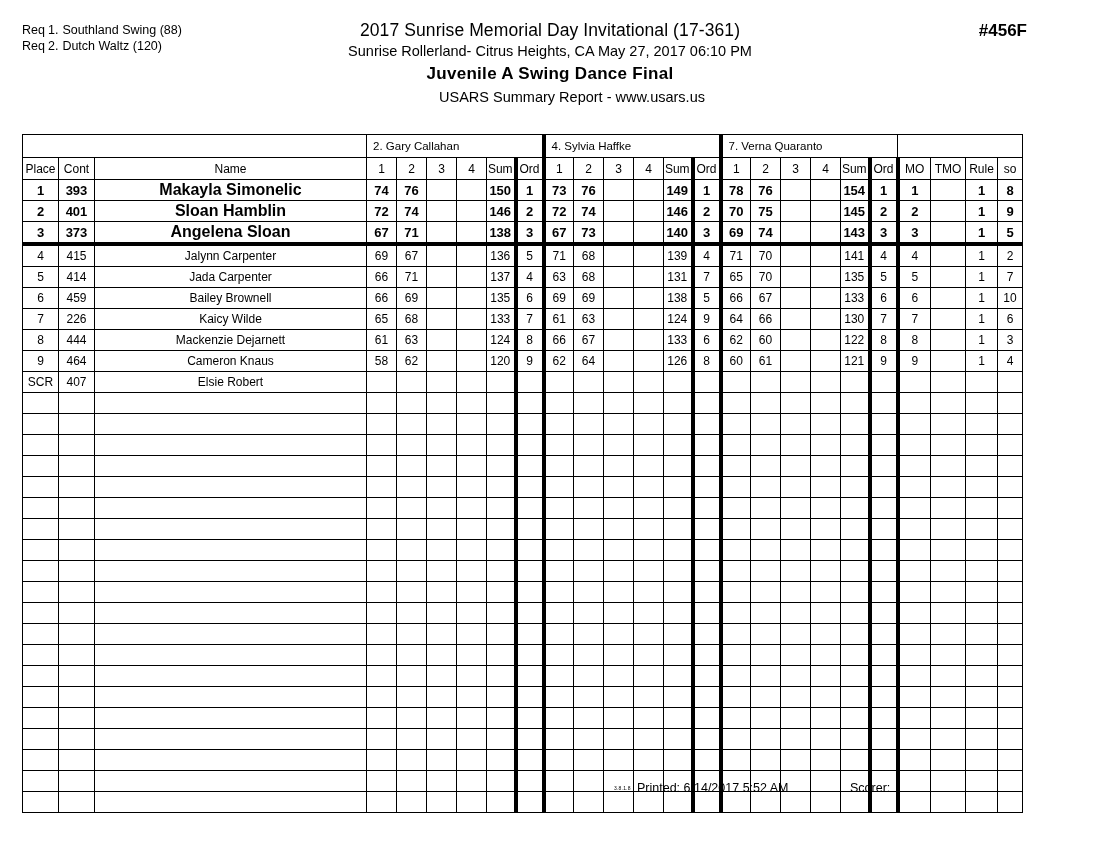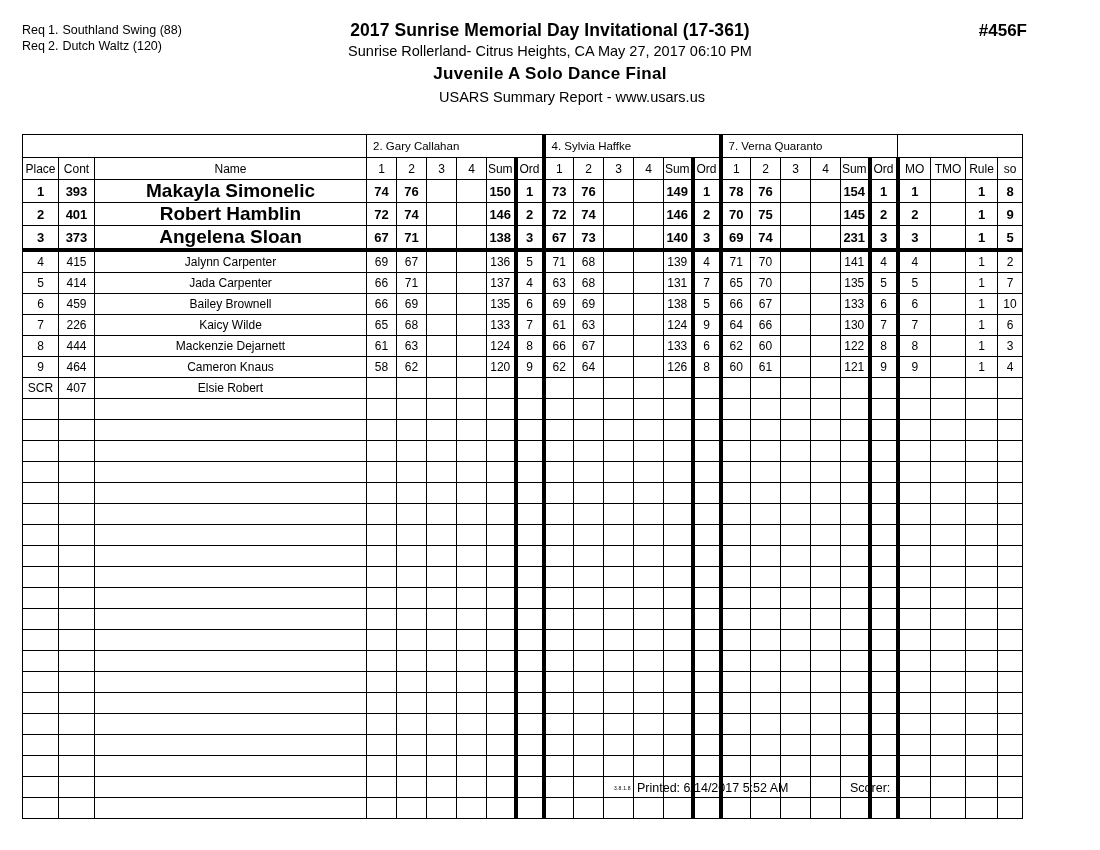--- a/index.html
+++ b/index.html
@@ -37,21 +37,21 @@
 
   .title-block {
     position: absolute;
     left: 0;
     top: 20px;
     width: 1100px;
     text-align: center;
   }
   .title-main {
     font-size: 17.5px;
-    font-weight: bold;
+    font-weight: normal;
     letter-spacing: 0.1px;
     line-height: 21px;
     text-align: center;
   }
   .title-venue {
     font-size: 14.5px;
     line-height: 20px;
   }
   .title-event {
     font-size: 17px;
@@ -115,21 +115,21 @@
     text-align: left;
     padding-left: 6px;
   }
 
   
   .sep-l { border-left-width: 4px !important; }
   .sep-r { border-right-width: 4px !important; }
 
   
   tr.medal td { font-weight: bold; font-size: 13px; }
-  tr.medal td.c-name { font-size: 19px; }
+  tr.medal td.c-name { font-size: 16px; }
   tr.medal-last td { border-bottom: 4px solid #000 !important; }
 
   
   td.c-ord { font-weight: bold; }
 
   
   table.grid { border: 1px solid #000; }
 
   
   .footer {
@@ -168,21 +168,21 @@
       <span class="req-lbl">Req</span><span class="req-num">1.</span><span>Southland Swing (88)</span>
     </span>
     <span class="req-line">
       <span class="req-lbl">Req</span><span class="req-num">2.</span><span>Dutch Waltz (120)</span>
     </span>
   </div>
 
   <div class="title-block">
     <div class="title-main">2017 Sunrise Memorial Day Invitational (17-361)</div>
     <div class="title-venue">Sunrise Rollerland- Citrus Heights, CA  May 27, 2017  06:10 PM</div>
-    <div class="title-event">Juvenile A Solo Dance Final</div>
+    <div class="title-event">Juvenile A Swing Dance Final</div>
     <div class="title-report">USARS Summary Report - www.usars.us</div>
   </div>
 
   <div class="event-number">#456F</div>
 
   <div class="grid-wrap">
     <table class="grid">
       <colgroup>
         <col style="width:36px">
         <col style="width:36px">
@@ -268,21 +268,21 @@
             <td>154</td>
             <td class="c-ord sep-l sep-r">1</td>
             <td>1</td>
             <td></td>
             <td>1</td>
             <td>8</td>
           </tr>
           <tr class="medal ">
             <td class="c-place">2</td>
             <td class="c-cont">401</td>
-            <td class="c-name">Robert Hamblin</td>
+            <td class="c-name">Sloan Hamblin</td>
             <td>72</td>
             <td>74</td>
             <td></td>
             <td></td>
             <td>146</td>
             <td class="c-ord sep-l sep-r">2</td>
             <td>72</td>
             <td>74</td>
             <td></td>
             <td></td>
@@ -312,21 +312,21 @@
             <td>67</td>
             <td>73</td>
             <td></td>
             <td></td>
             <td>140</td>
             <td class="c-ord sep-l sep-r">3</td>
             <td>69</td>
             <td>74</td>
             <td></td>
             <td></td>
-            <td>231</td>
+            <td>143</td>
             <td class="c-ord sep-l sep-r">3</td>
             <td>3</td>
             <td></td>
             <td>1</td>
             <td>5</td>
           </tr>
           <tr>
             <td class="c-place">4</td>
             <td class="c-cont">415</td>
             <td class="c-name">Jalynn Carpenter</td>

